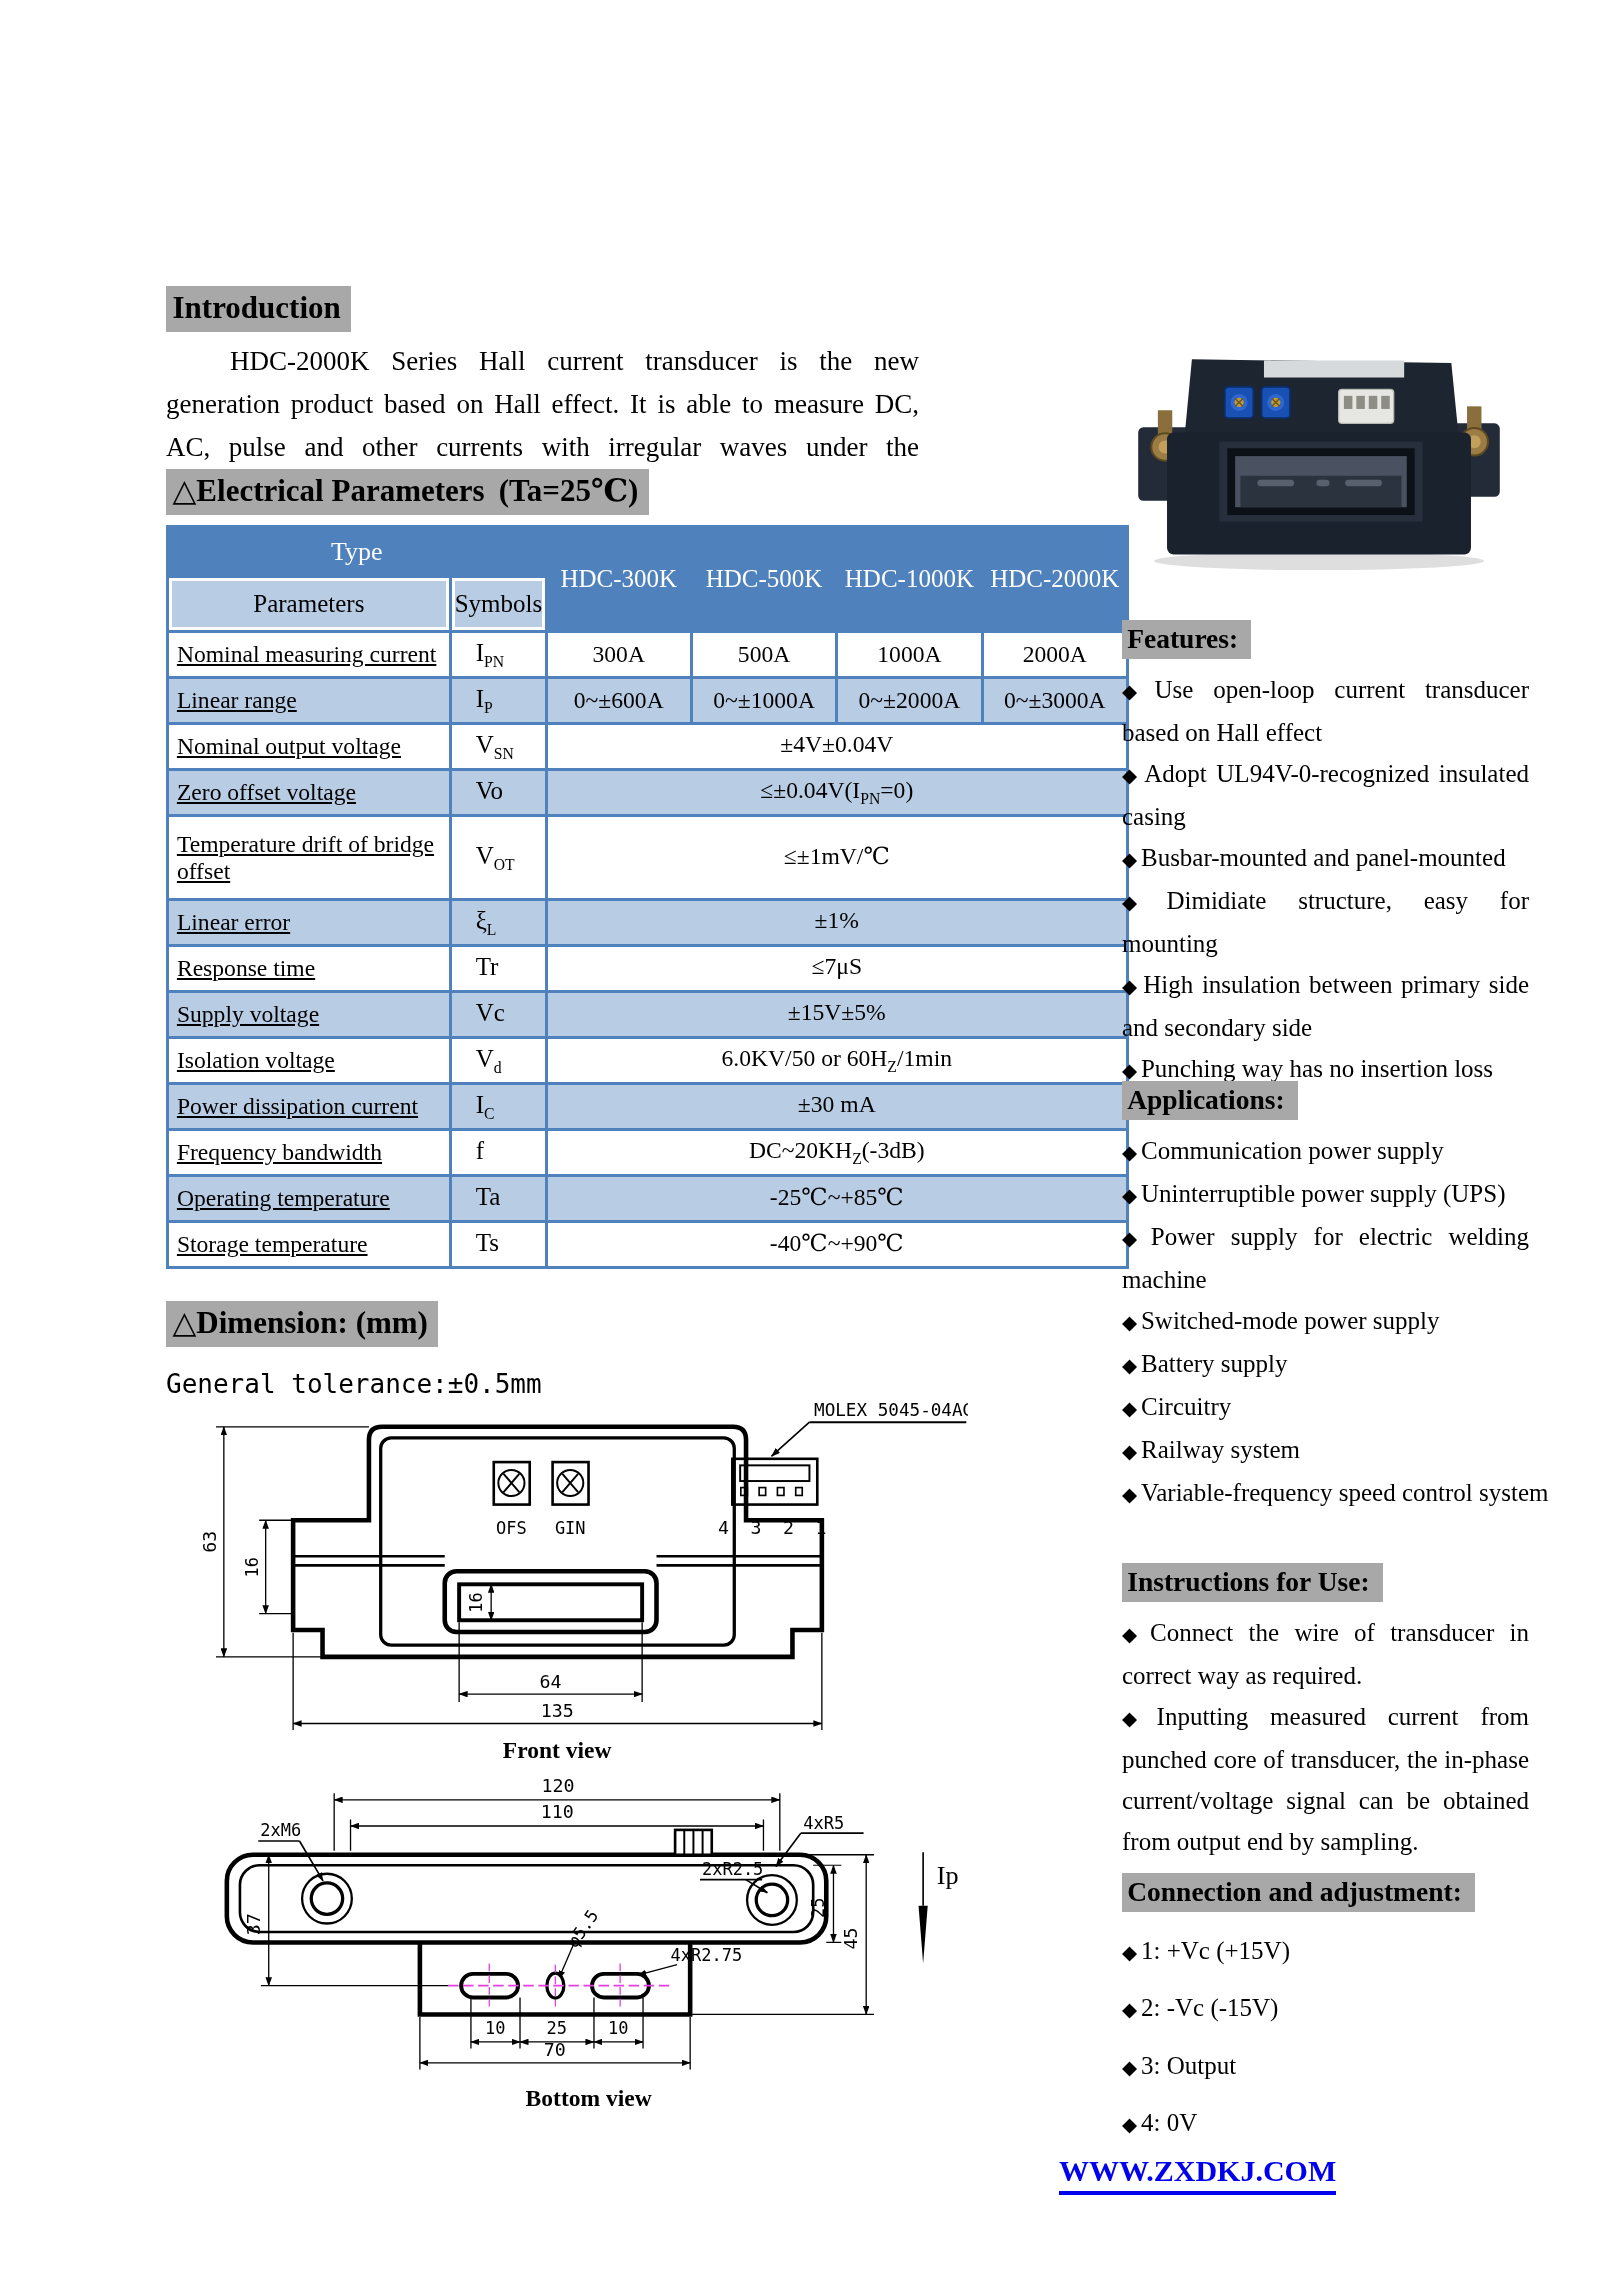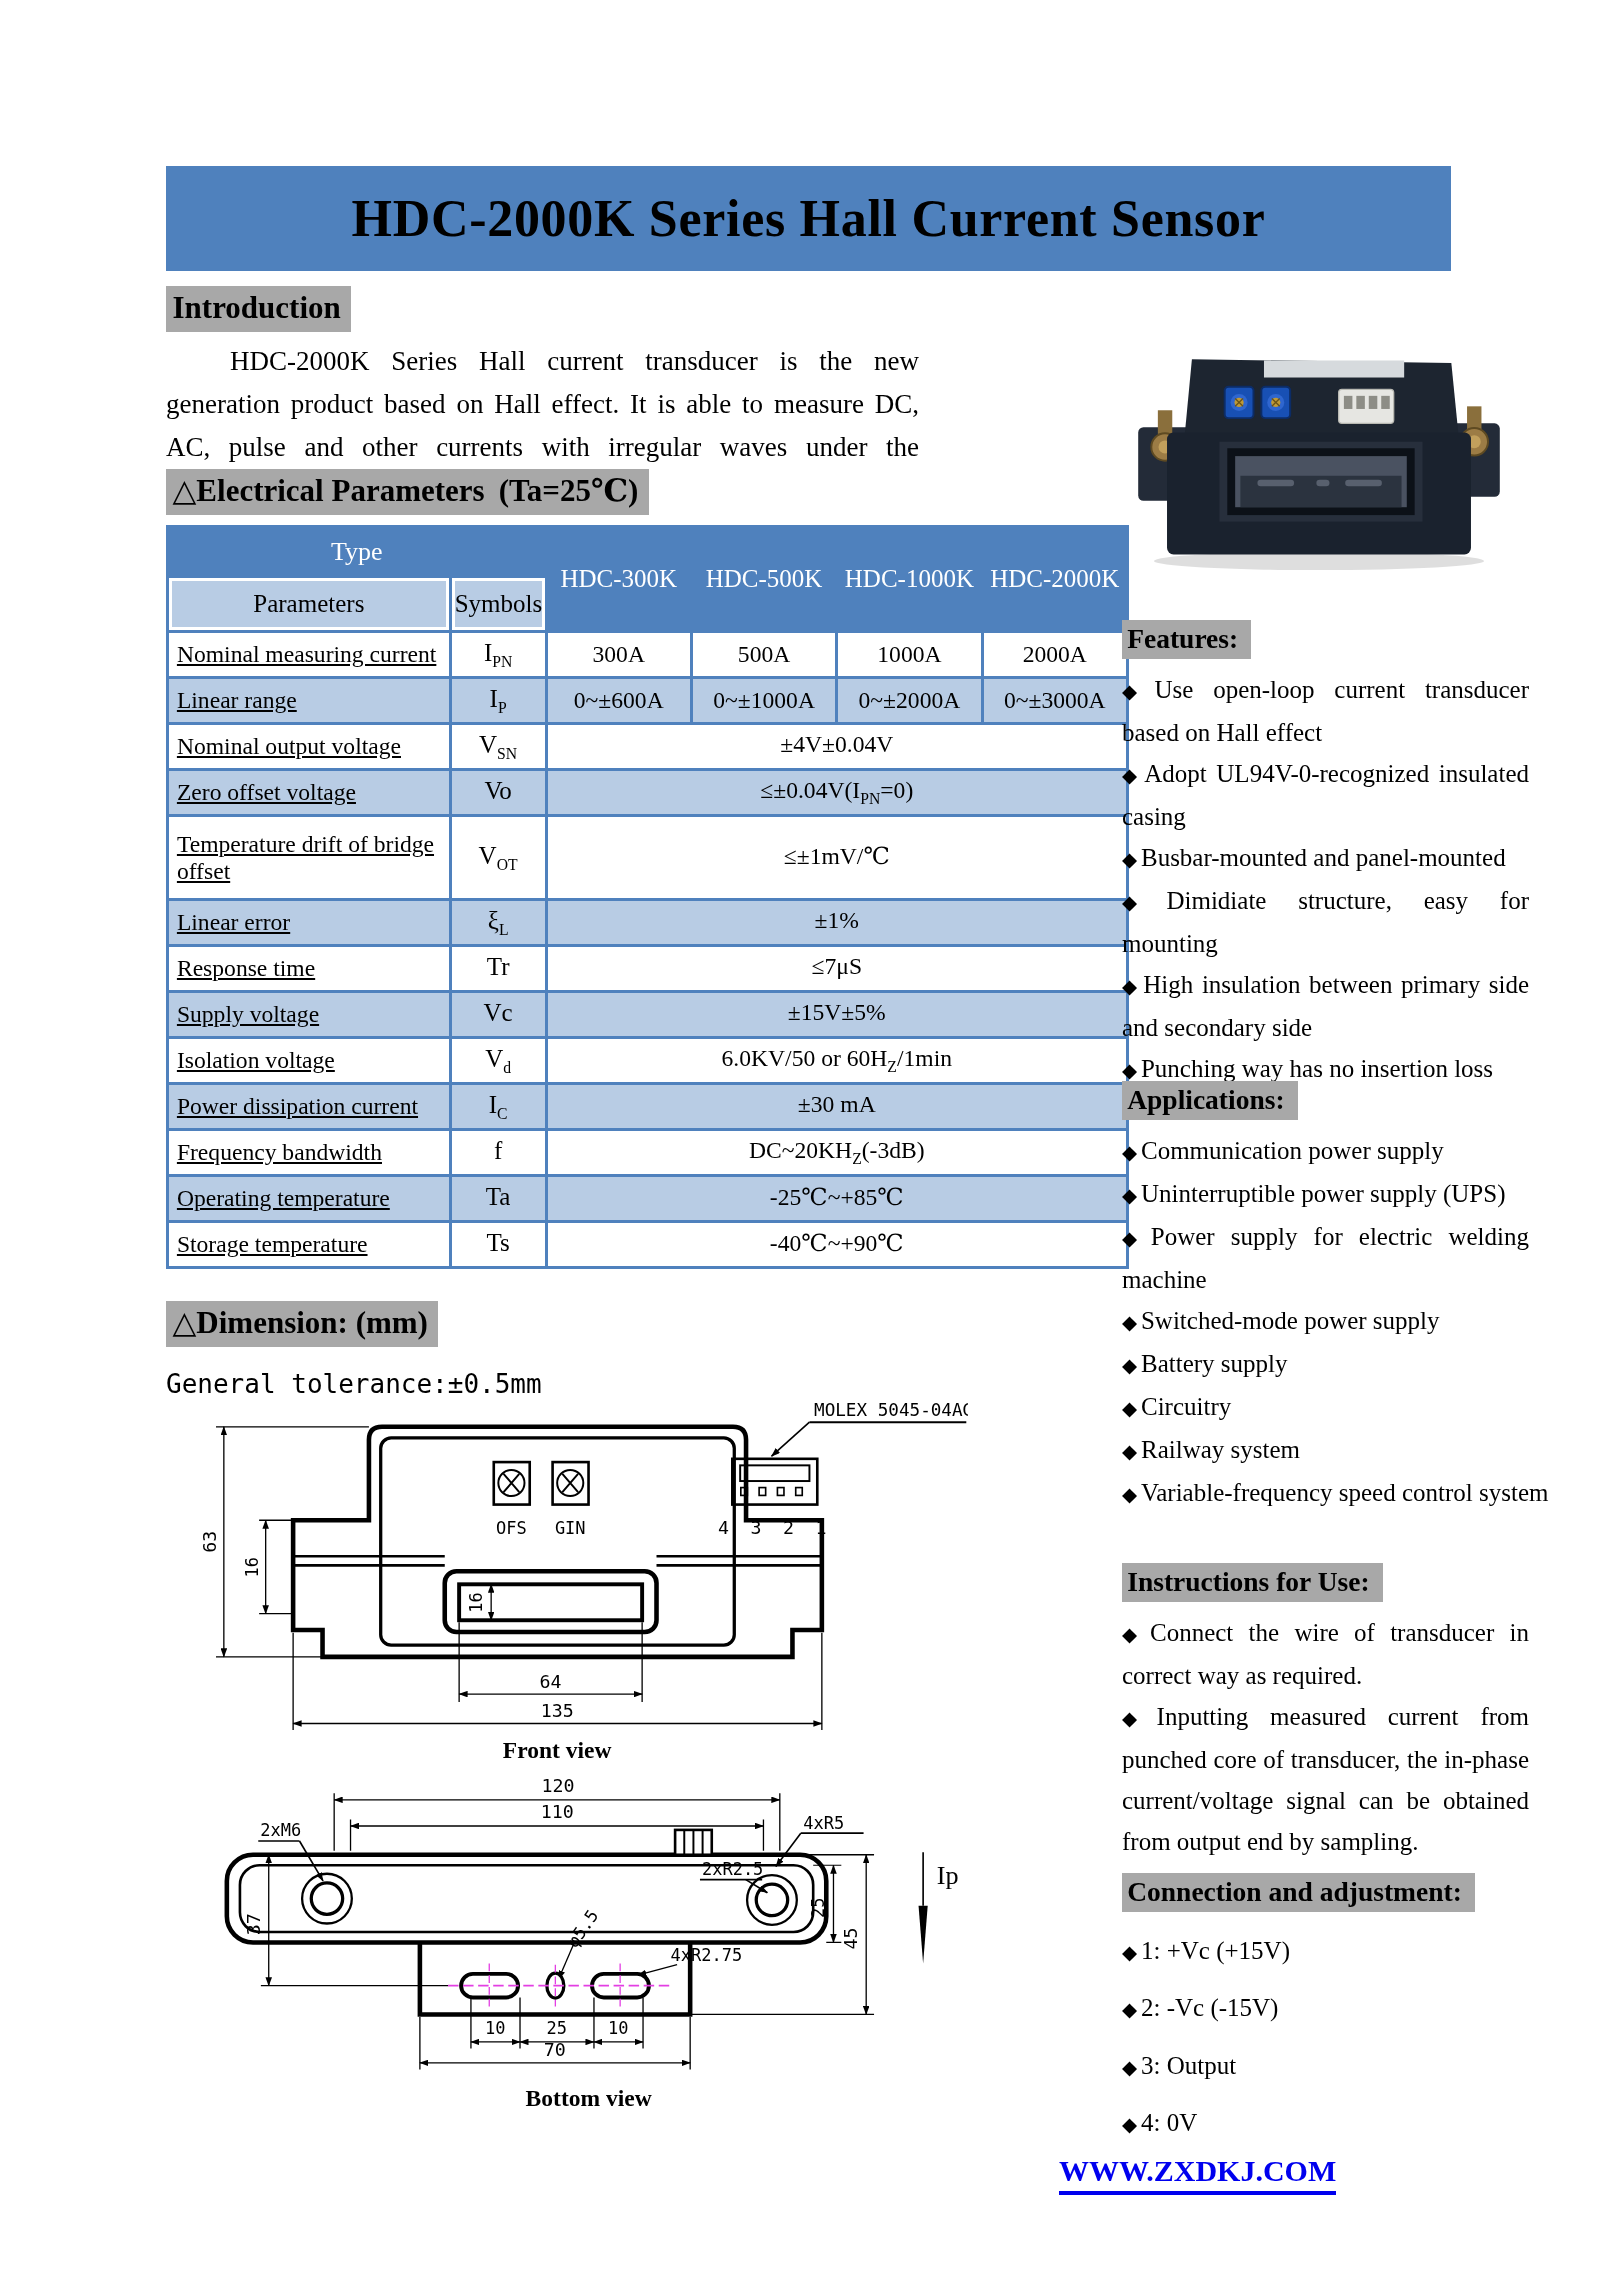--- a/index.html
+++ b/index.html
@@ -39,21 +39,21 @@
   table.params col.c-sym   { width:92px; }
   table.params col.c-val   { width:141px; }
   table.params th, table.params td { vertical-align:middle; }
   th.type-cell { background:#4f81bd; color:#fff; font-weight:normal; font-size:26px; height:47px; text-align:center; }
   th.model-cell { background:#4f81bd; color:#fff; font-weight:normal; font-size:25px; text-align:center; }
   th.hdr2 { background:#b8cce4; color:#000; font-weight:normal; font-size:25px; height:52px; text-align:center; border:3.3px solid #fff; }
   tbody td { height:43px; }
   tbody tr:nth-child(odd) td { background:#ffffff; }
   tbody tr:nth-child(even) td { background:#b8cce4; }
   td.param { text-align:left; padding-left:7.9px;text-decoration:underline; }
-  td.sym { text-align:center; font-size:25px; }
+  td.sym { text-align:left; font-size:25px;padding-left:24px; }
   td.val { text-align:center;margin-left:32px; }
   td sub, th sub { font-size:15.7px; }
   tr.tall td { height:81px; }
   
   .rcol { position:absolute; left:1122px; width:407px; }
   .rcol .glabel { font-size:27.5px; padding:3.9px 13px 5.2px 5.2px; }
   .rlist { margin-top:9.2px; font-size:25px; line-height:41px; text-align:justify; }
   .rlist .item { position:relative; }
   .rlist .bullet { font-size:19.6px; padding-right:3.9px; }
   .rlist.spaced .item { margin-bottom:18.3px; line-height:37px; }
@@ -71,23 +71,20 @@
   .footer-link {
     position:absolute; left:1059px; top:2154px; font-size:30px; font-weight:bold;
     color:#0000ee; border-bottom:4.6px solid #0000ee; padding-bottom:2.6px; text-decoration:none; display:inline-block;
   }
 </style>
 </head>
 <body>
 
 <div class="page">
 
-  <div class="banner">
-    <div class="title">HDC-2000K Series Hall Current Sensor</div>
-  </div>
 
   <div class="glabel pos" style="left:166px; top:286px;">Introduction</div>
   <div class="intro-body">HDC-2000K Series Hall current transducer is the new generation product based on Hall effect. It is able to measure DC, AC, pulse and other currents with irregular waves under the condition of electrical isolation.</div>
 
   <svg class="pos" style="left:1129px; top:350px;" width="380" height="226" viewBox="0 0 580 345">
     <ellipse cx="290" cy="322" rx="252" ry="14" fill="rgba(0,0,0,0.13)"></ellipse>
 
     <rect x="14" y="118" width="84" height="112" rx="8" fill="#232b38"></rect>
     <rect x="482" y="112" width="84" height="112" rx="8" fill="#232b38"></rect>
     <rect x="44" y="92" width="22" height="36" fill="#8a6f3c"></rect>

